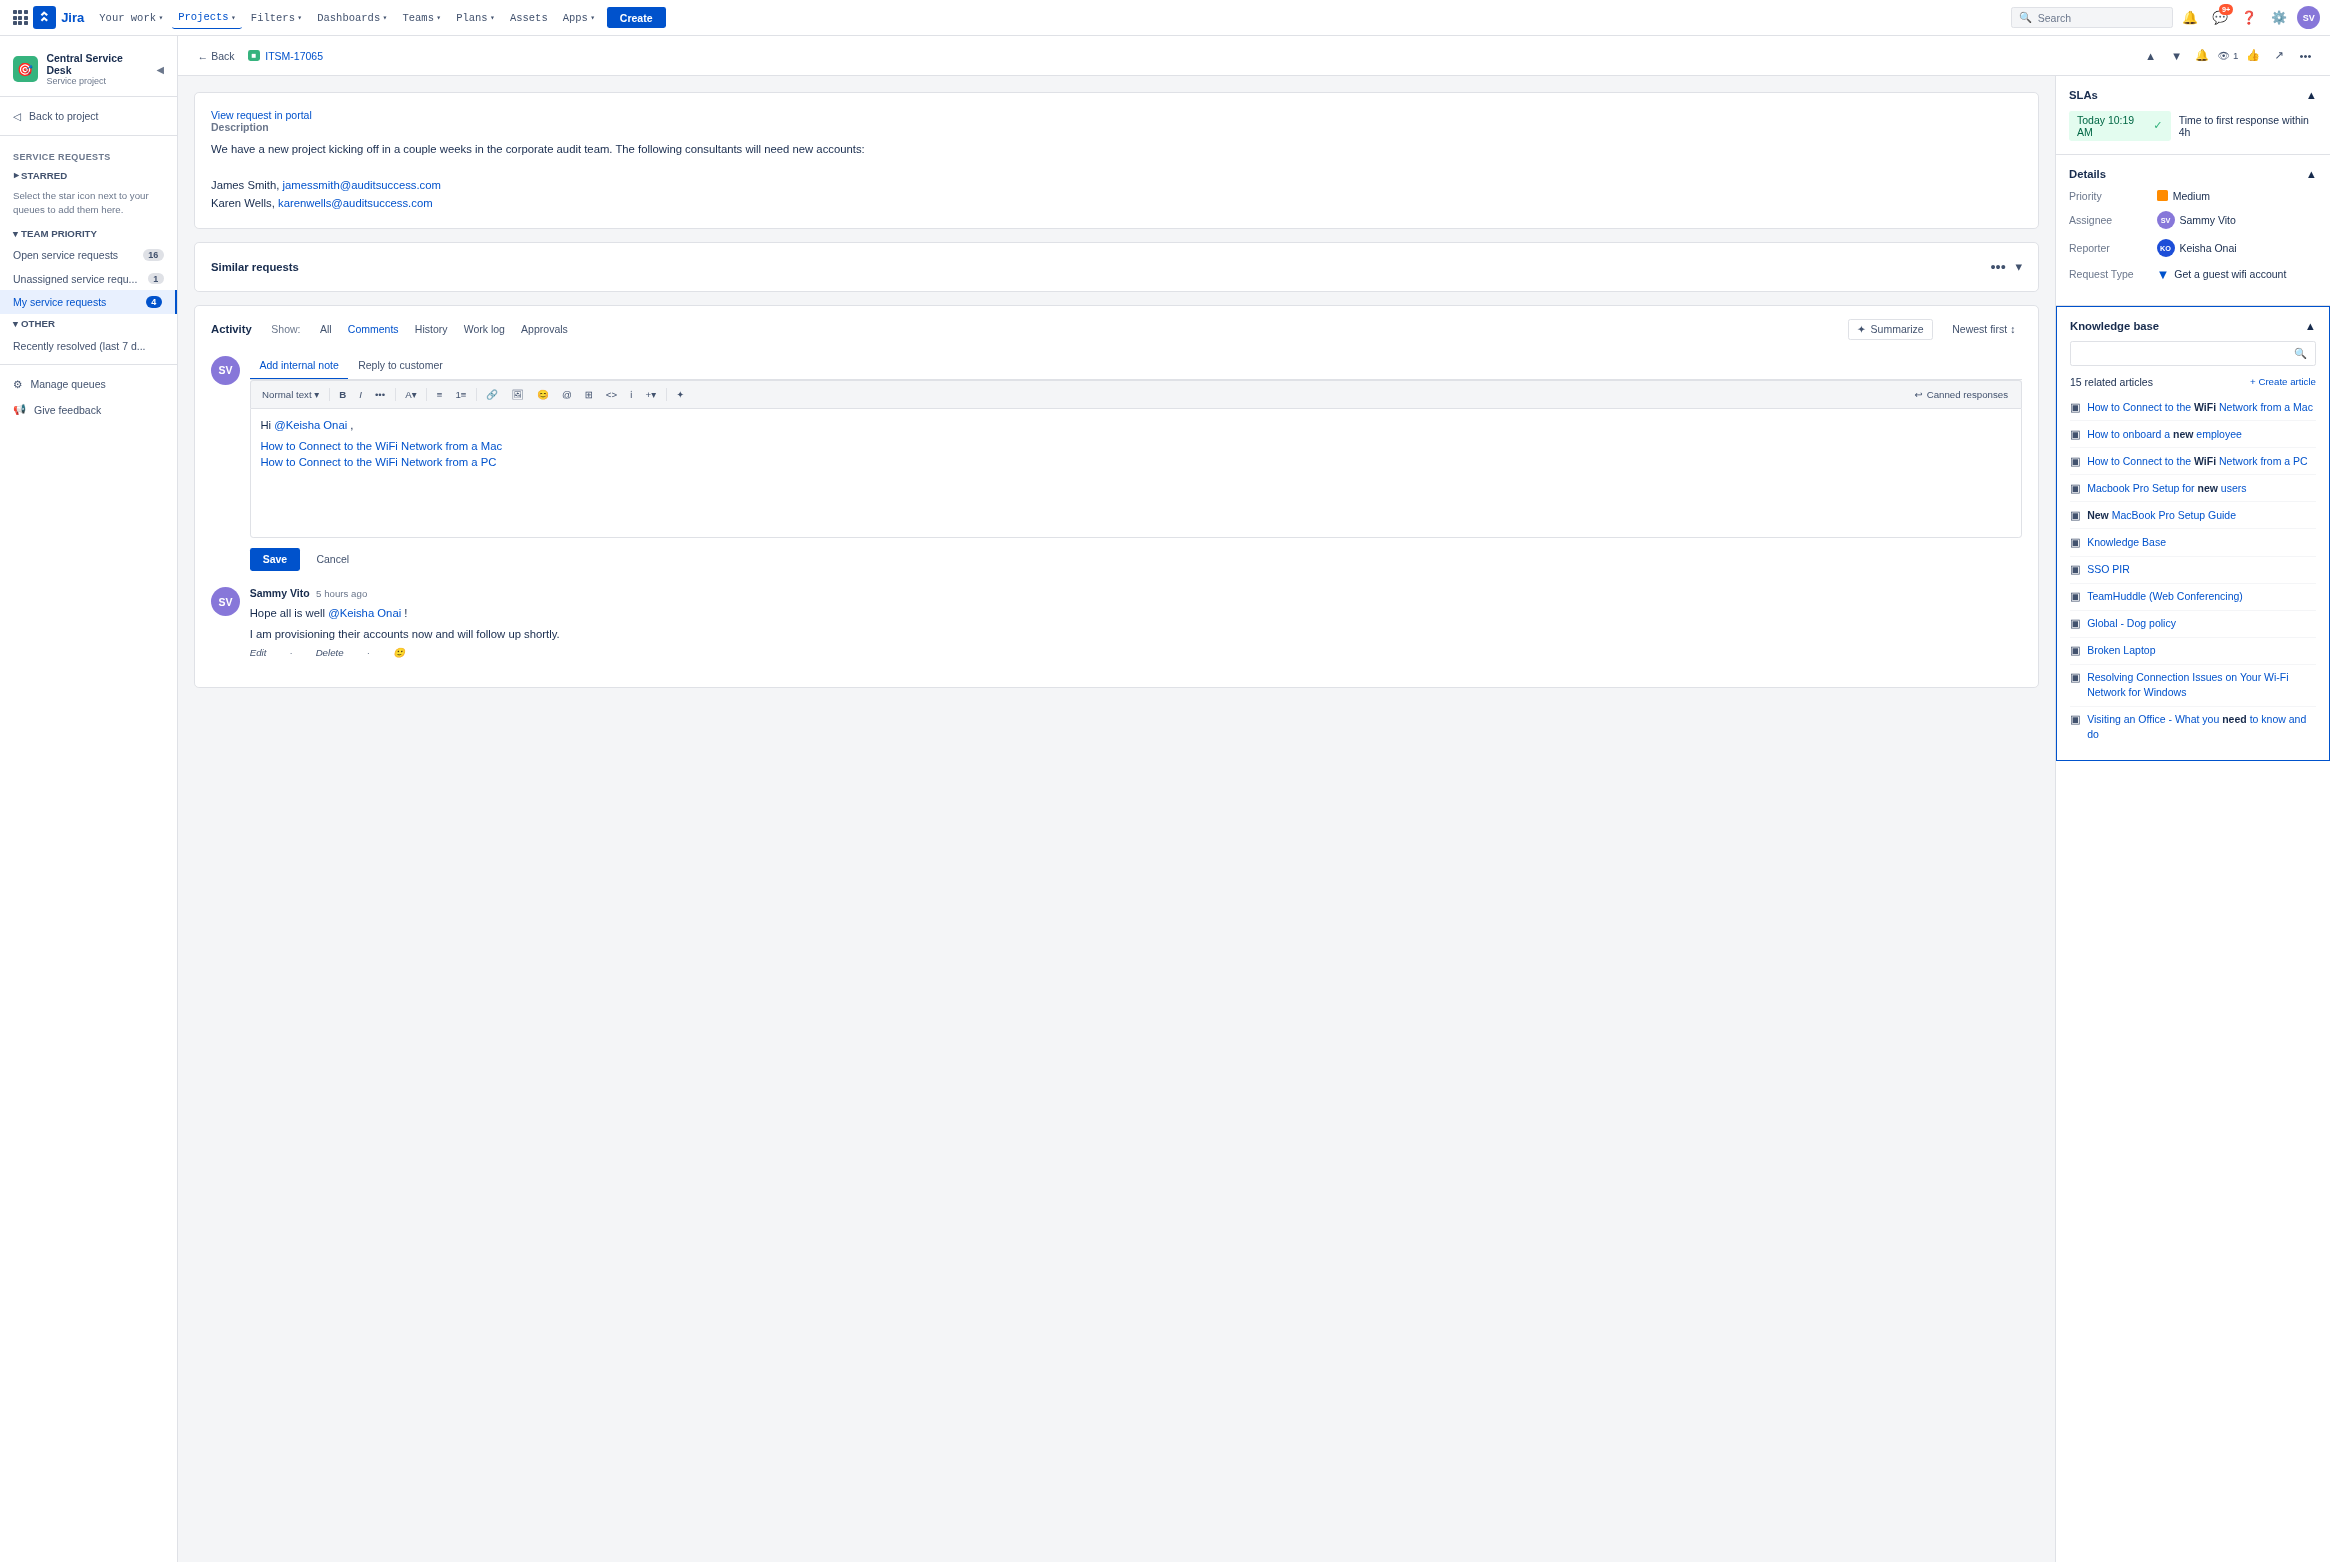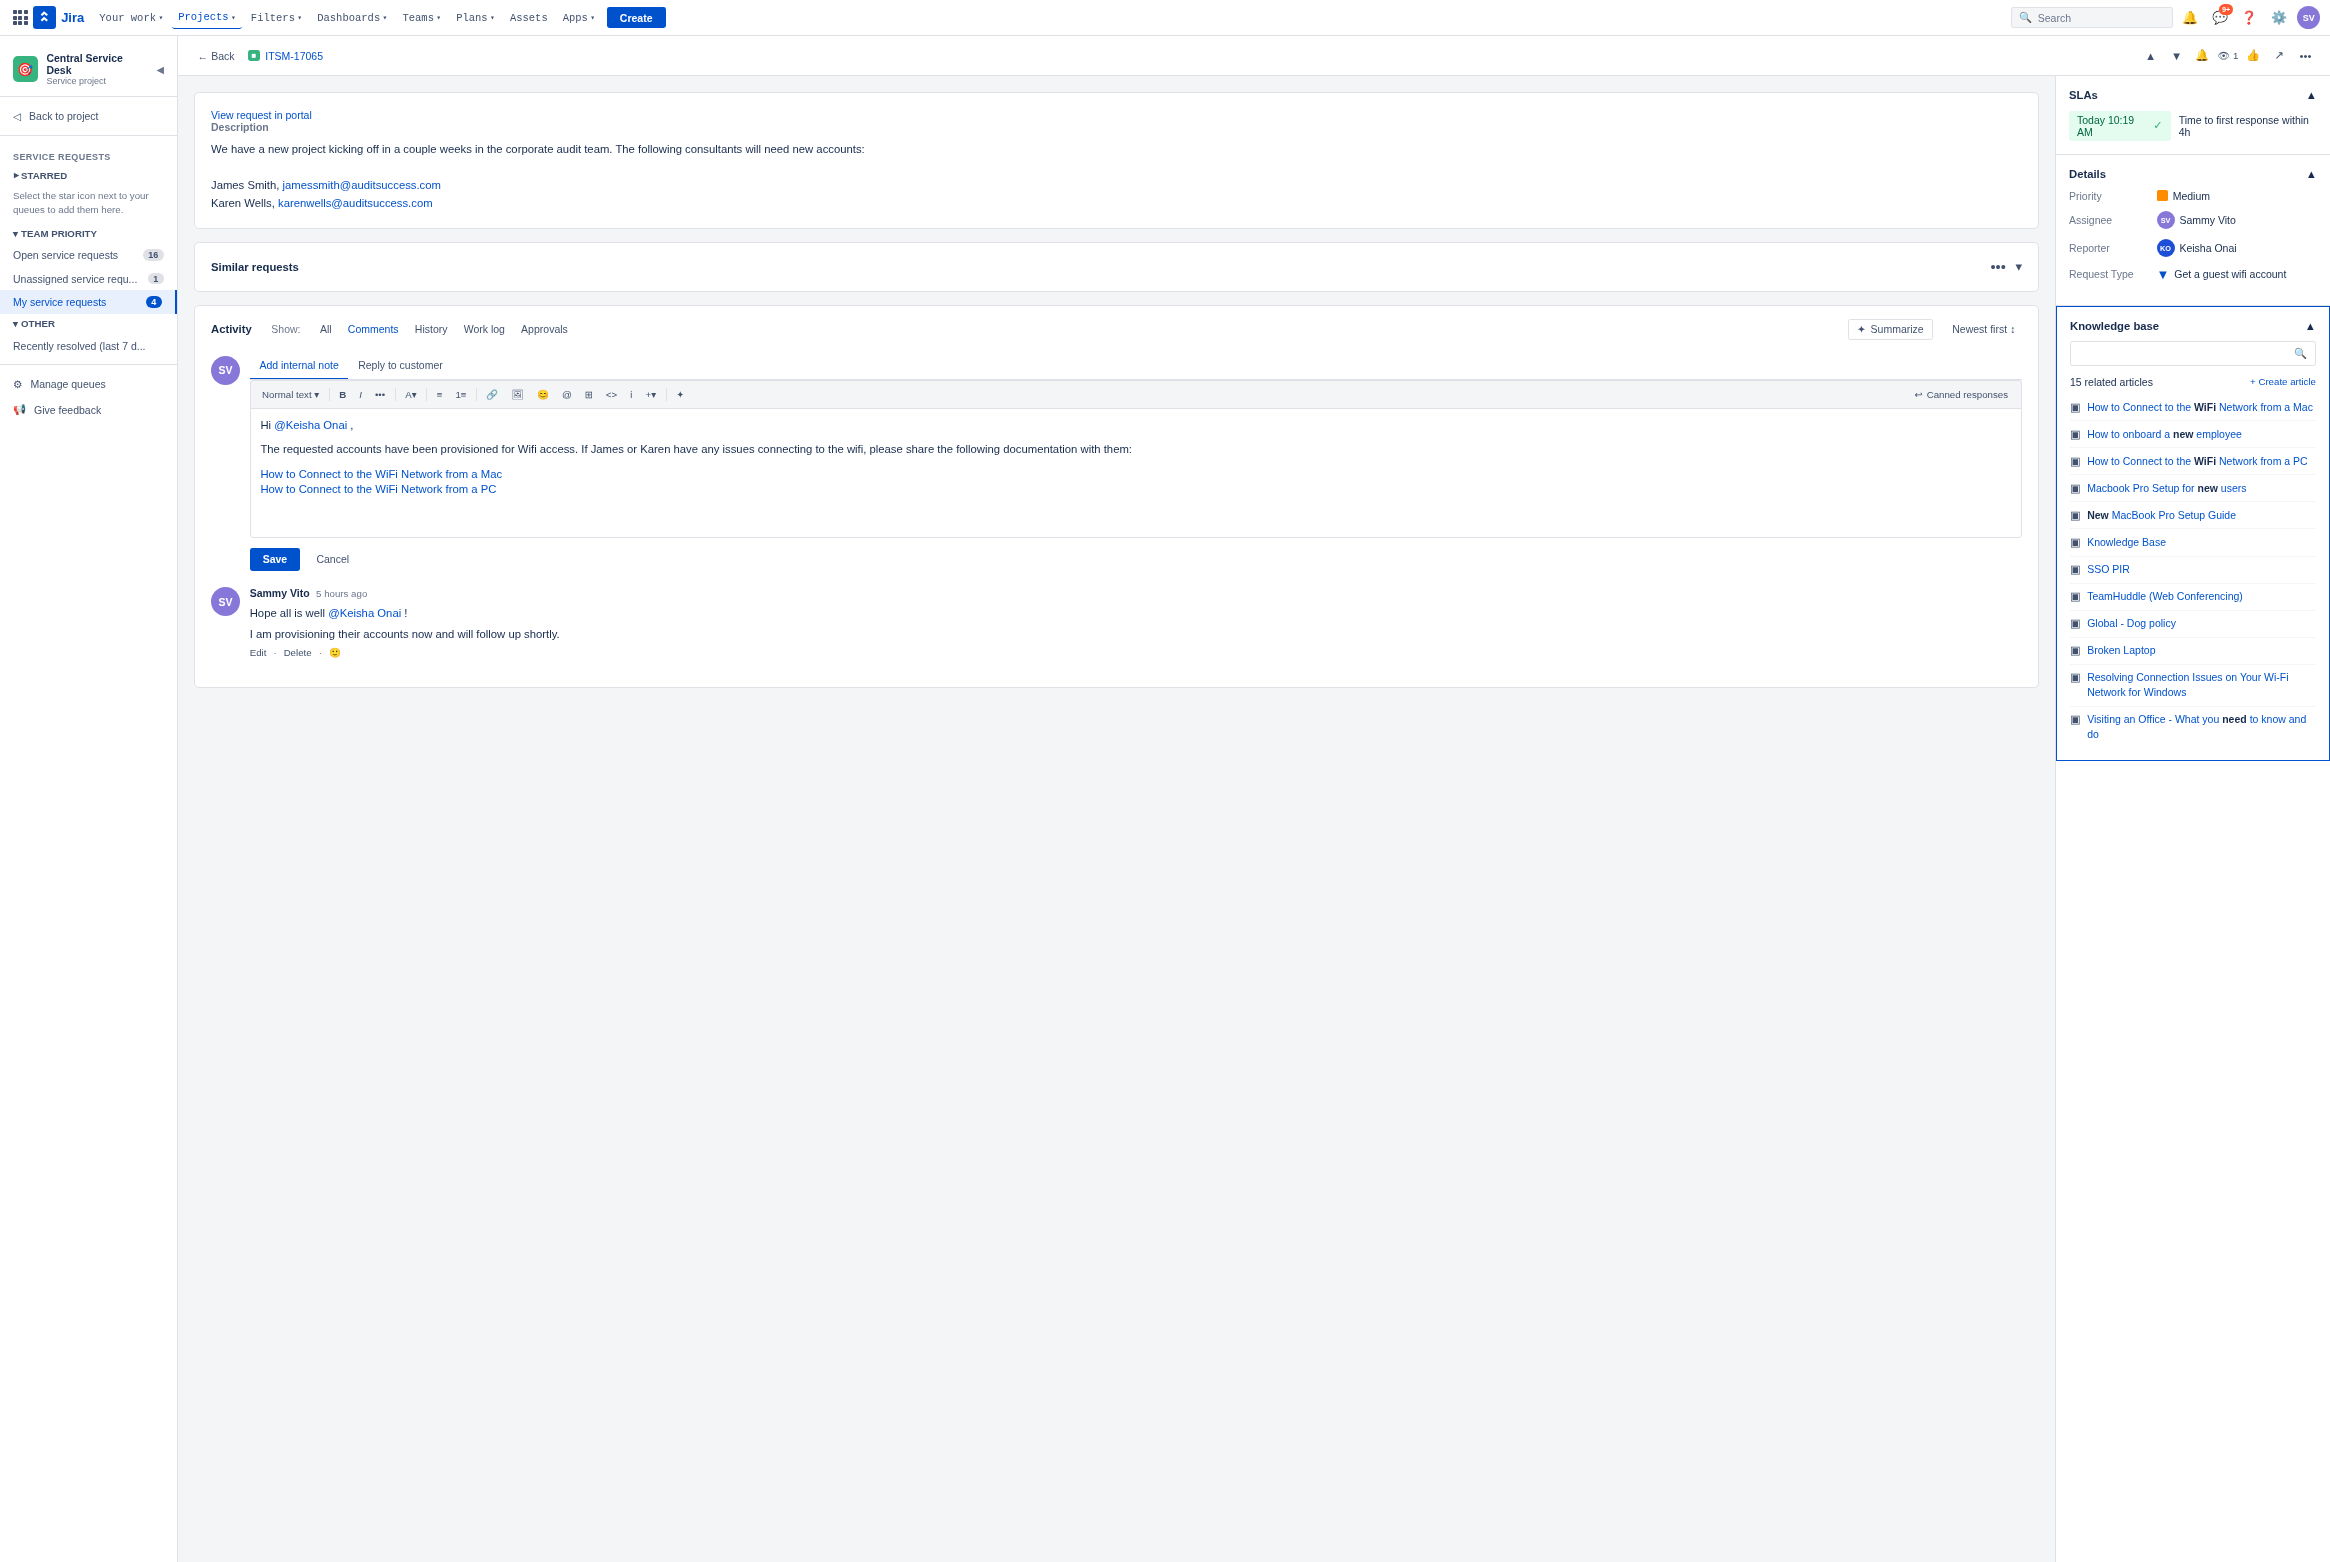--- a/index.html
+++ b/index.html
@@ -111,21 +111,21 @@
     .canned-responses-btn { display: flex; align-items: center; gap: 4px; padding: 2.4px 6.5px; border-radius: 2.4px; cursor: pointer; font-size: 9.7px; color: #42526e; background: none; border: none; margin-left: auto; }
 
     
     .comment-item { display: flex; gap: 9.7px; margin-bottom: 16px; }
     .comment-avatar { width: 29px; height: 29px; border-radius: 50%; background: #8777d9; display: flex; align-items: center; justify-content: center; color: white; font-size: 10.5px; font-weight: bold; flex-shrink: 0; }
     .comment-content { flex: 1; }
     .comment-header { display: flex; align-items: center; gap: 6.5px; margin-bottom: 4.9px; }
     .comment-author { font-size: 10.5px; font-weight: 600; color: #172b4d; }
     .comment-time { font-size: 9.7px; color: #6b778c; }
     .comment-text { font-size: 11.3px; color: #172b4d; line-height: 1.6; margin-bottom: 3.2px; }
-    .comment-actions { display: flex; gap: 7px; font-size: 9.7px; color: #42526e; }
+    .comment-actions { display: flex; gap: 23px; font-size: 9.7px; color: #42526e; font-style: italic; }
     .comment-action { cursor: pointer; }
     .comment-action-dot { color: #6b778c; }
 
     
     .right-panel { width: 275px; min-width: 275px; background: #fff; border-left: 0.8px solid #dfe1e6; overflow-y: auto; padding: 0; }
 
     
     .panel-section { padding: 13px; border-bottom: 0.8px solid #dfe1e6; }
     .panel-section-header { display: flex; align-items: center; justify-content: space-between; margin-bottom: 9.7px; cursor: pointer; }
     .panel-section-title { font-size: 11.3px; font-weight: 600; color: #172b4d; }
@@ -411,21 +411,20 @@
                 <button class="toolbar-btn">✦</button>
                 <button class="canned-responses-btn">
                   <span>↩</span>
                   <span>Canned responses</span>
                 </button>
               </div>
               <div class="editor-body">
                 <div class="editor-greeting">
                   Hi <span class="at-mention">@Keisha Onai</span> ,
                 </div>
-                <div class="editor-body-text">The requested accounts have been provisioned for Wifi access. If James or Karen have any issues connecting to the wifi, please share the following documentation with them:</div>
                 <a class="editor-link">How to Connect to the WiFi Network from a Mac</a>
                 <a class="editor-link">How to Connect to the WiFi Network from a PC</a>
               </div>
               <div class="editor-actions">
                 <button class="save-btn">Save</button>
                 <button class="cancel-btn">Cancel</button>
               </div>
             </div>
           </div>
 

